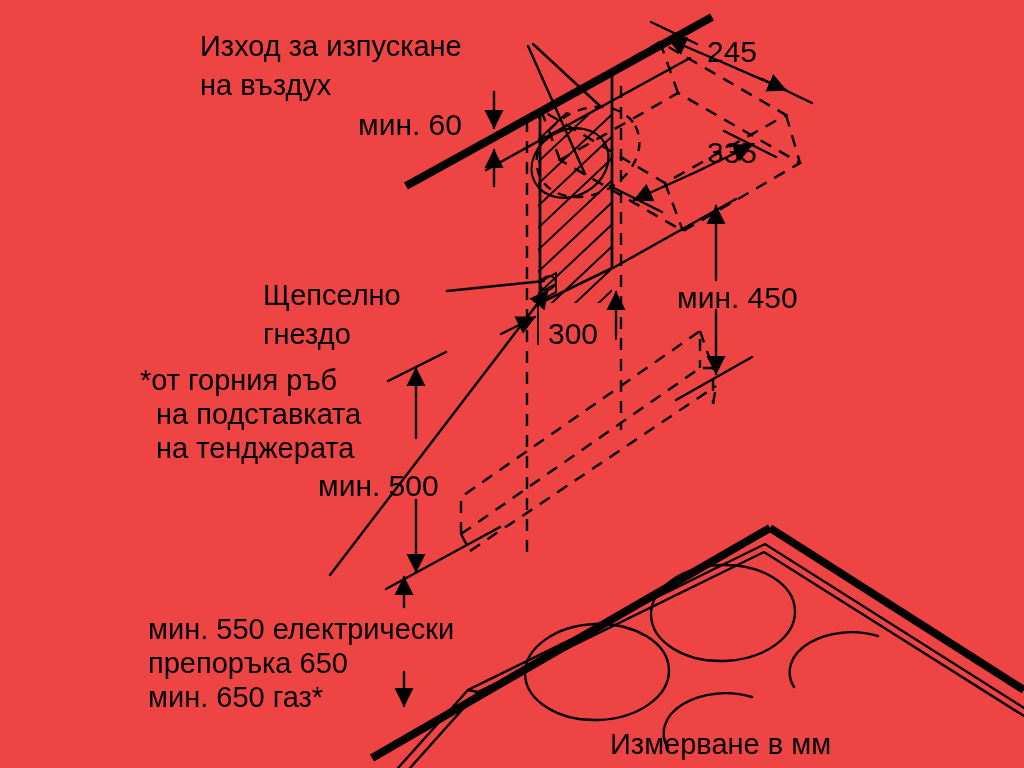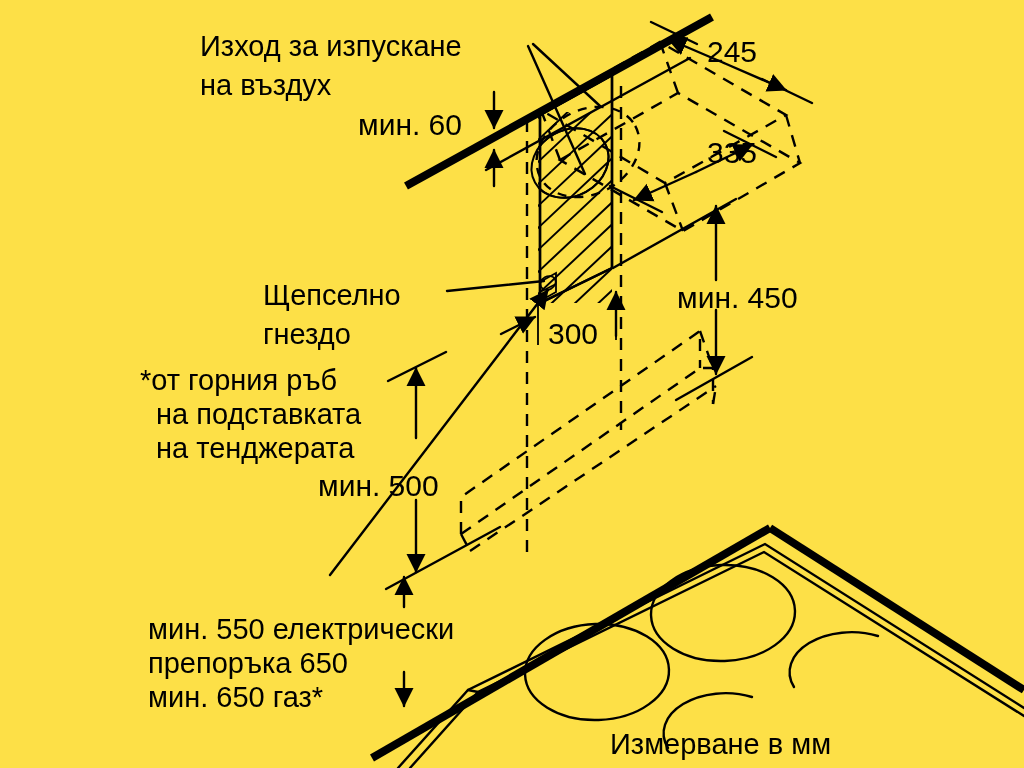--- a/index.html
+++ b/index.html
@@ -11,21 +11,21 @@
   body {
     width: 1024px;
     height: 768px;
     overflow: hidden;
     font-family: "Liberation Sans", sans-serif;
   }
   #diagram-root {
     position: relative;
     width: 1024px;
     height: 768px;
-    background: #fde047;
+    background: #ef4444;
   }
   svg#drawing {
     position: absolute;
     left: 0;
     top: 0;
     width: 1024px;
     height: 768px;
     display: block;
   }
   .lbl {

